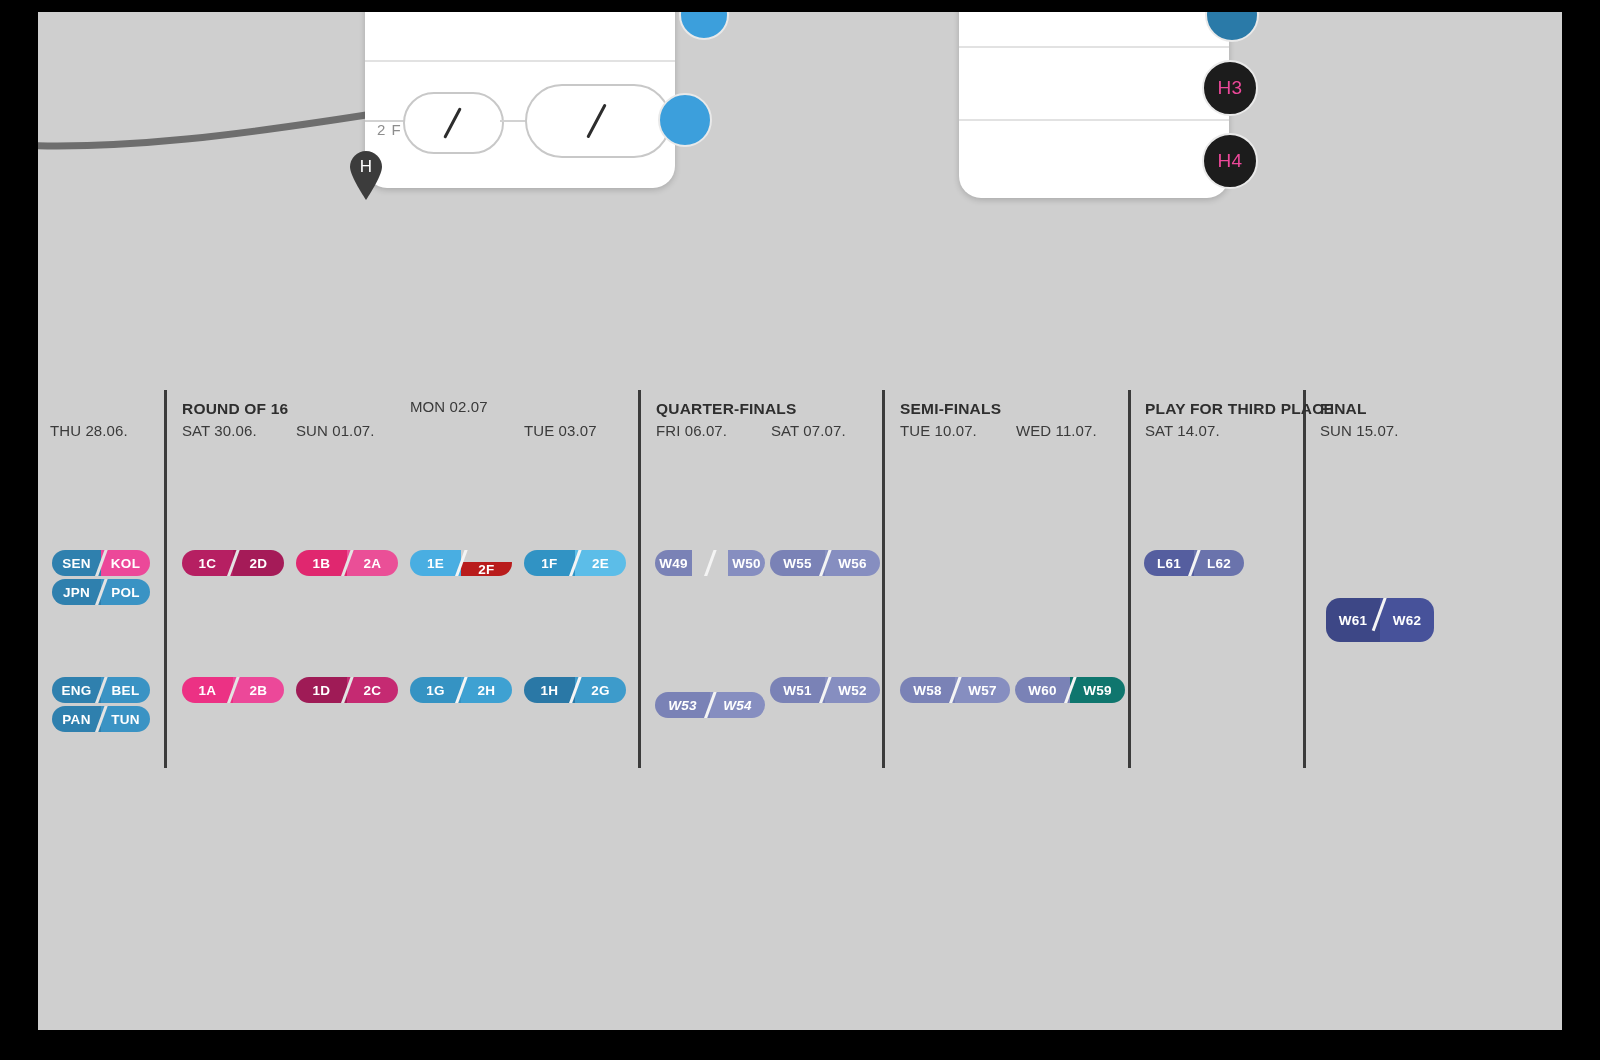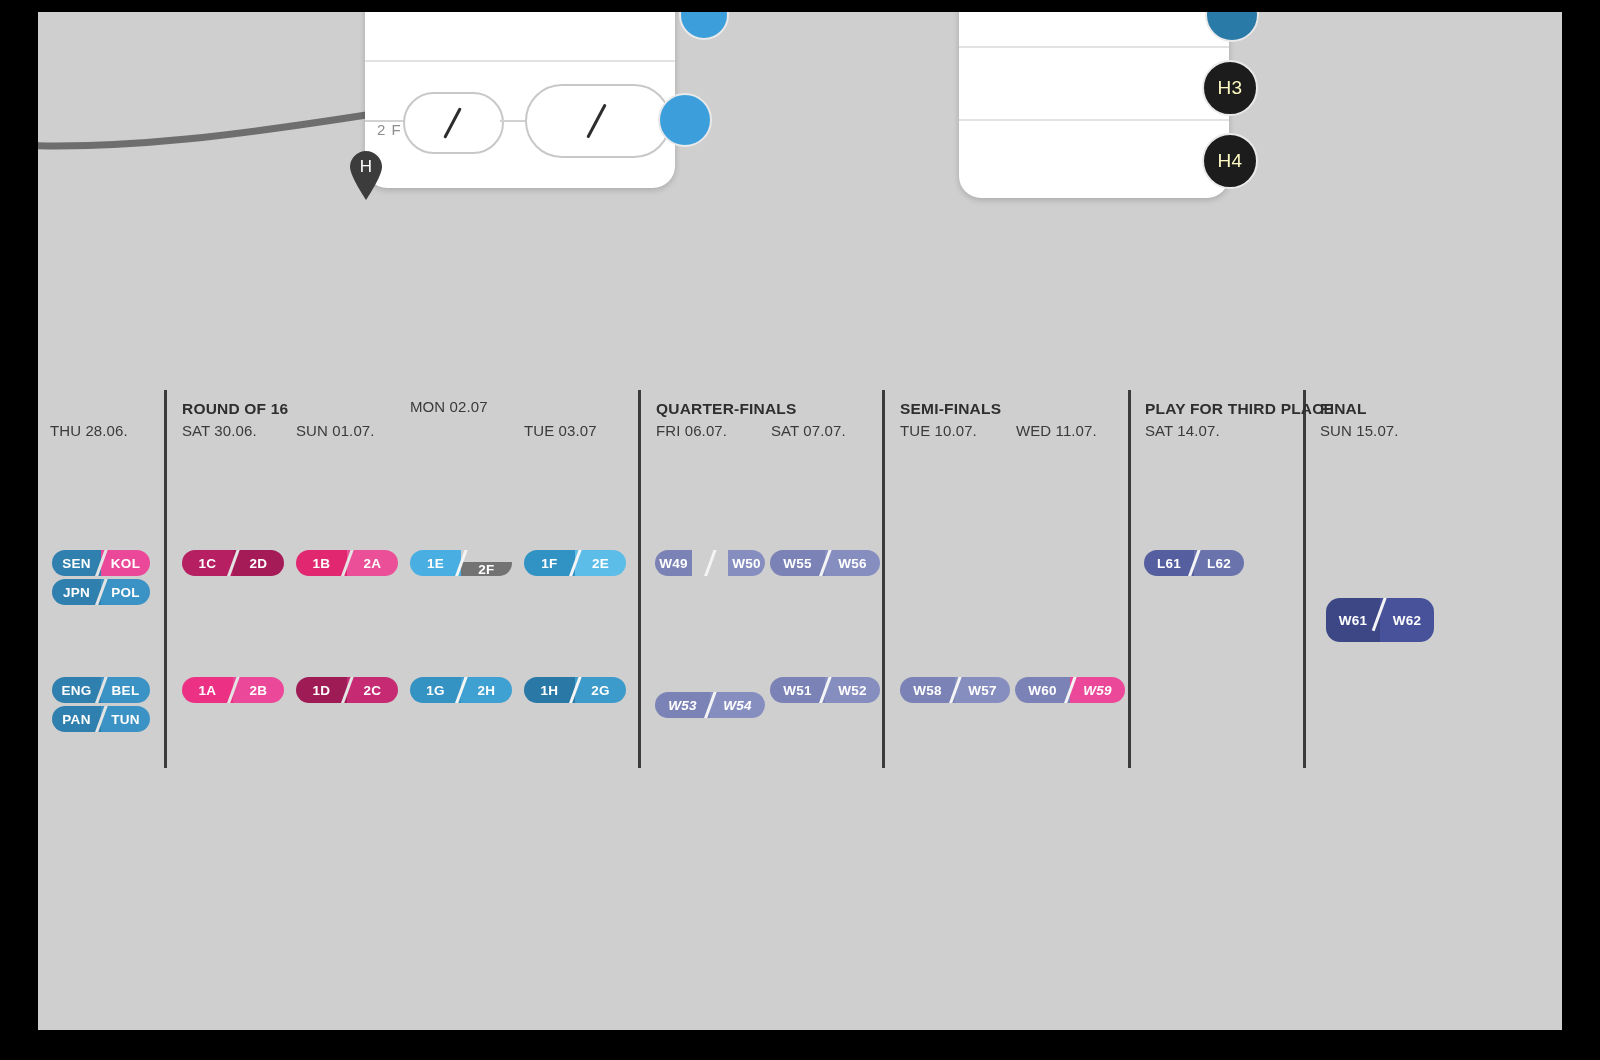--- a/index.html
+++ b/index.html
@@ -44,21 +44,21 @@
   .connector{position:absolute;height:2px;background:#d2d2d2;}
 
   .blue-dot{
     position:absolute;border-radius:50%;
     background:#3c9fdc;border:2px solid #e9e9e9;
   }
   .blue-dot.dark{background:#2a7aa8;}
   .black-badge{
     position:absolute;border-radius:50%;background:#1c1c1c;
     border:2px solid #e9e9e9;
-    color:#fef9c3;font-size:19px;font-weight:500;
+    color:#ec4899;font-size:19px;font-weight:500;
     display:flex;align-items:center;justify-content:center;
     letter-spacing:.3px;
   }
   #floor-label{
     position:absolute;left:339px;top:109px;
     font-size:15px;color:#8d8d8d;letter-spacing:1px;
   }
   .map-pin{position:absolute;width:36px;height:50px;}
   .map-pin .pin-txt{
     position:absolute;left:0;top:7px;width:36px;text-align:center;
@@ -188,21 +188,21 @@
         <div class="half" style="background:#a51b58;">2D</div>
         <div class="sep"></div>
       </div>
       <div class="pill" style="left:258px;top:538px;width:102px;">
         <div class="half" style="background:#e0276f;">1B</div>
         <div class="half" style="background:#ea4f97;">2A</div>
         <div class="sep"></div>
       </div>
       <div class="pill" style="left:372px;top:538px;width:102px;">
         <div class="half" style="background:#49aee2;">1E</div>
-        <div class="half" style="background:#737373;margin-top:12px;">2F</div>
+        <div class="half" style="background:#b91c1c;margin-top:12px;">2F</div>
         <div class="sep light"></div>
       </div>
       <div class="pill" style="left:486px;top:538px;width:102px;">
         <div class="half" style="background:#3193c4;">1F</div>
         <div class="half" style="background:#5cbde8;">2E</div>
         <div class="sep light"></div>
       </div>
 
       <div class="pill" style="left:144px;top:665px;width:102px;">
         <div class="half" style="background:#ec3184;">1A</div>
@@ -254,21 +254,21 @@
       <div class="date-label" style="left:862px;top:410px;">TUE 10.07.</div>
       <div class="date-label" style="left:978px;top:410px;">WED 11.07.</div>
 
       <div class="pill" style="left:862px;top:665px;width:110px;">
         <div class="half" style="background:#7a82b6;">W58</div>
         <div class="half" style="background:#868ec0;">W57</div>
         <div class="sep light"></div>
       </div>
       <div class="pill" style="left:977px;top:665px;width:110px;">
         <div class="half" style="background:#7a82b6;">W60</div>
-        <div class="half" style="background:#ec4899;font-style:italic;">W59</div>
+        <div class="half" style="background:#0f766e;">W59</div>
         <div class="sep light"></div>
       </div>
 
       <div class="phase-title" style="left:1107px;top:388px;">PLAY FOR THIRD PLACE</div>
       <div class="date-label" style="left:1107px;top:410px;">SAT 14.07.</div>
 
       <div class="pill" style="left:1106px;top:538px;width:100px;">
         <div class="half" style="background:#555e9f;">L61</div>
         <div class="half" style="background:#6a73ac;">L62</div>
         <div class="sep light"></div>

